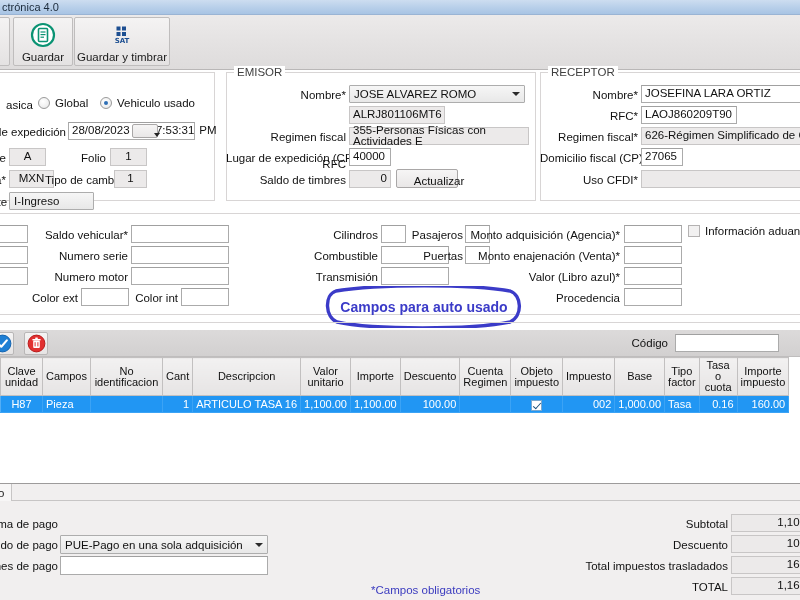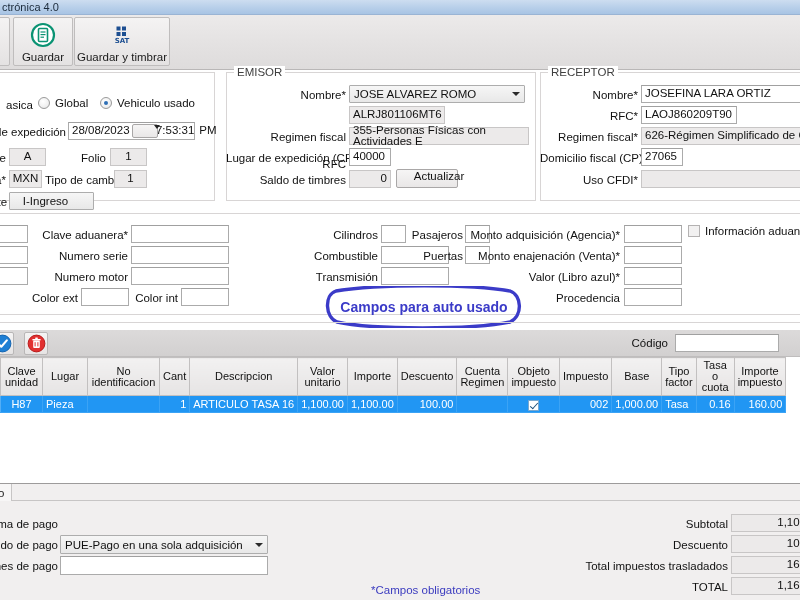--- a/index.html
+++ b/index.html
@@ -96,21 +96,21 @@
     width: 12px; height: 12px; background: #f2f1f1;
     border: 1px solid #b4b2b2; flex: none;
   }
   .chk .cl { font-size: 11.5px; color: #111; margin-left: 5px; white-space: nowrap; }
 
   .btn {
     position: absolute;
     background: linear-gradient(to bottom,#f6f5f5,#e9e7e7);
     border: 1px solid #a9a7a7; border-radius: 2px;
     font-size: 11.5px; color: #111;
-    display: flex; align-items: flex-start; justify-content: center; white-space: nowrap; padding-left: 24px;
+    display: flex; align-items: flex-end; justify-content: center; white-space: nowrap; padding-left: 24px;
   }
 
   
   .itoolbar {
     position: absolute; left: 0; top: 330px; width: 800px; height: 27px;
     background: linear-gradient(to bottom,#dcdada,#d2d0d0);
     border-bottom: 1px solid #bfbdbd;
   }
   .icobtn {
     position: absolute; top: 2px; width: 24px; height: 23px;
@@ -240,30 +240,30 @@
     <div class="lab" style="left:0px; top:86px; width:66px;">Serie</div>
     <div class="tb ro ctr" style="left:69px; top:82px; width:37px; height:18px;">
         <span>A</span>
       </div>
     <div class="lab" style="left:108px; top:86px; width:58px;">Folio</div>
     <div class="tb ro ctr" style="left:170px; top:82px; width:37px; height:18px;">
         <span>1</span>
       </div>
 
     <div class="lab" style="left:0px; top:108px; width:66px;">Moneda*</div>
-    <div class="tb ro ctr" style="left:69px; top:104px; width:33px; height:18px;">
+    <div class="tb ro ctr" style="left:69px; top:104px; width:45px; height:18px;">
         <span>MXN</span>
       </div>
     <div class="lab l" style="left:105px; top:108px;">Tipo de cambio</div>
     <div class="tb ro ctr" style="left:174px; top:104px; width:33px; height:18px;">
         <span>1</span>
       </div>
 
     <div class="lab" style="left:0px; top:130px; width:66px;">comprobante</div>
-    <div class="cb" style="left:69px; top:126px; width:85px; height:18px;justify-content:center;">
+    <div class="cb" style="left:69px; top:126px; width:85px; height:18px;">
       <span>I-Ingreso</span>
     </div>
   </div>
 
   <div class="grp" style="left:226px; top:66px; width:310px; height:135px;">
     <div class="gbox"></div>
     <div class="gtitle">EMISOR</div>
 
     <div class="lab" style="left:0px; top:23px; width:120px;">Nombre*</div>
     <div class="cb" style="left:123px; top:19px; width:176px; height:18px;">
@@ -325,21 +325,21 @@
       </div>
   </div>
 
   <div class="grp" style="left:-60px; top:207px; width:885px; height:108px;">
     <div class="gbox"></div>
 
     <div class="tb" style="left:-5px; top:18px; width:93px; height:18px;"></div>
     <div class="tb" style="left:-5px; top:39px; width:93px; height:18px;"></div>
     <div class="tb" style="left:-5px; top:60px; width:93px; height:18px;"></div>
 
-    <div class="lab" style="left:90px; top:22px; width:98px;">Clave aduanera*</div>
+    <div class="lab" style="left:90px; top:22px; width:98px;">Saldo vehicular*</div>
     <div class="tb" style="left:191px; top:18px; width:98px; height:18px;">
         <span></span>
       </div>
 
     <div class="lab" style="left:90px; top:43px; width:98px;">Numero serie</div>
     <div class="tb" style="left:191px; top:39px; width:98px; height:18px;">
         <span></span>
       </div>
 
     <div class="lab" style="left:90px; top:64px; width:98px;">Numero motor</div>
@@ -441,21 +441,21 @@
     <div class="tb" style="left:675px; top:4px; width:104px; height:18px;">
         <span></span>
       </div>
   </div>
 
   <div class="grid">
     <table>
       <thead>
         <tr>
           <th style="width:42px">Clave unidad</th>
-          <th style="width:45px">Lugar</th>
+          <th style="width:45px">Campos</th>
           <th style="width:72px">No identificacion</th>
           <th style="width:28px">Cant</th>
           <th style="width:98px">Descripcion</th>
           <th style="width:44px">Valor unitario</th>
           <th style="width:46px">Importe</th>
           <th style="width:56px">Descuento</th>
           <th style="width:46px">Cuenta Regimen</th>
           <th style="width:48px">Objeto impuesto</th>
           <th style="width:52px">Impuesto</th>
           <th style="width:48px">Base</th>

